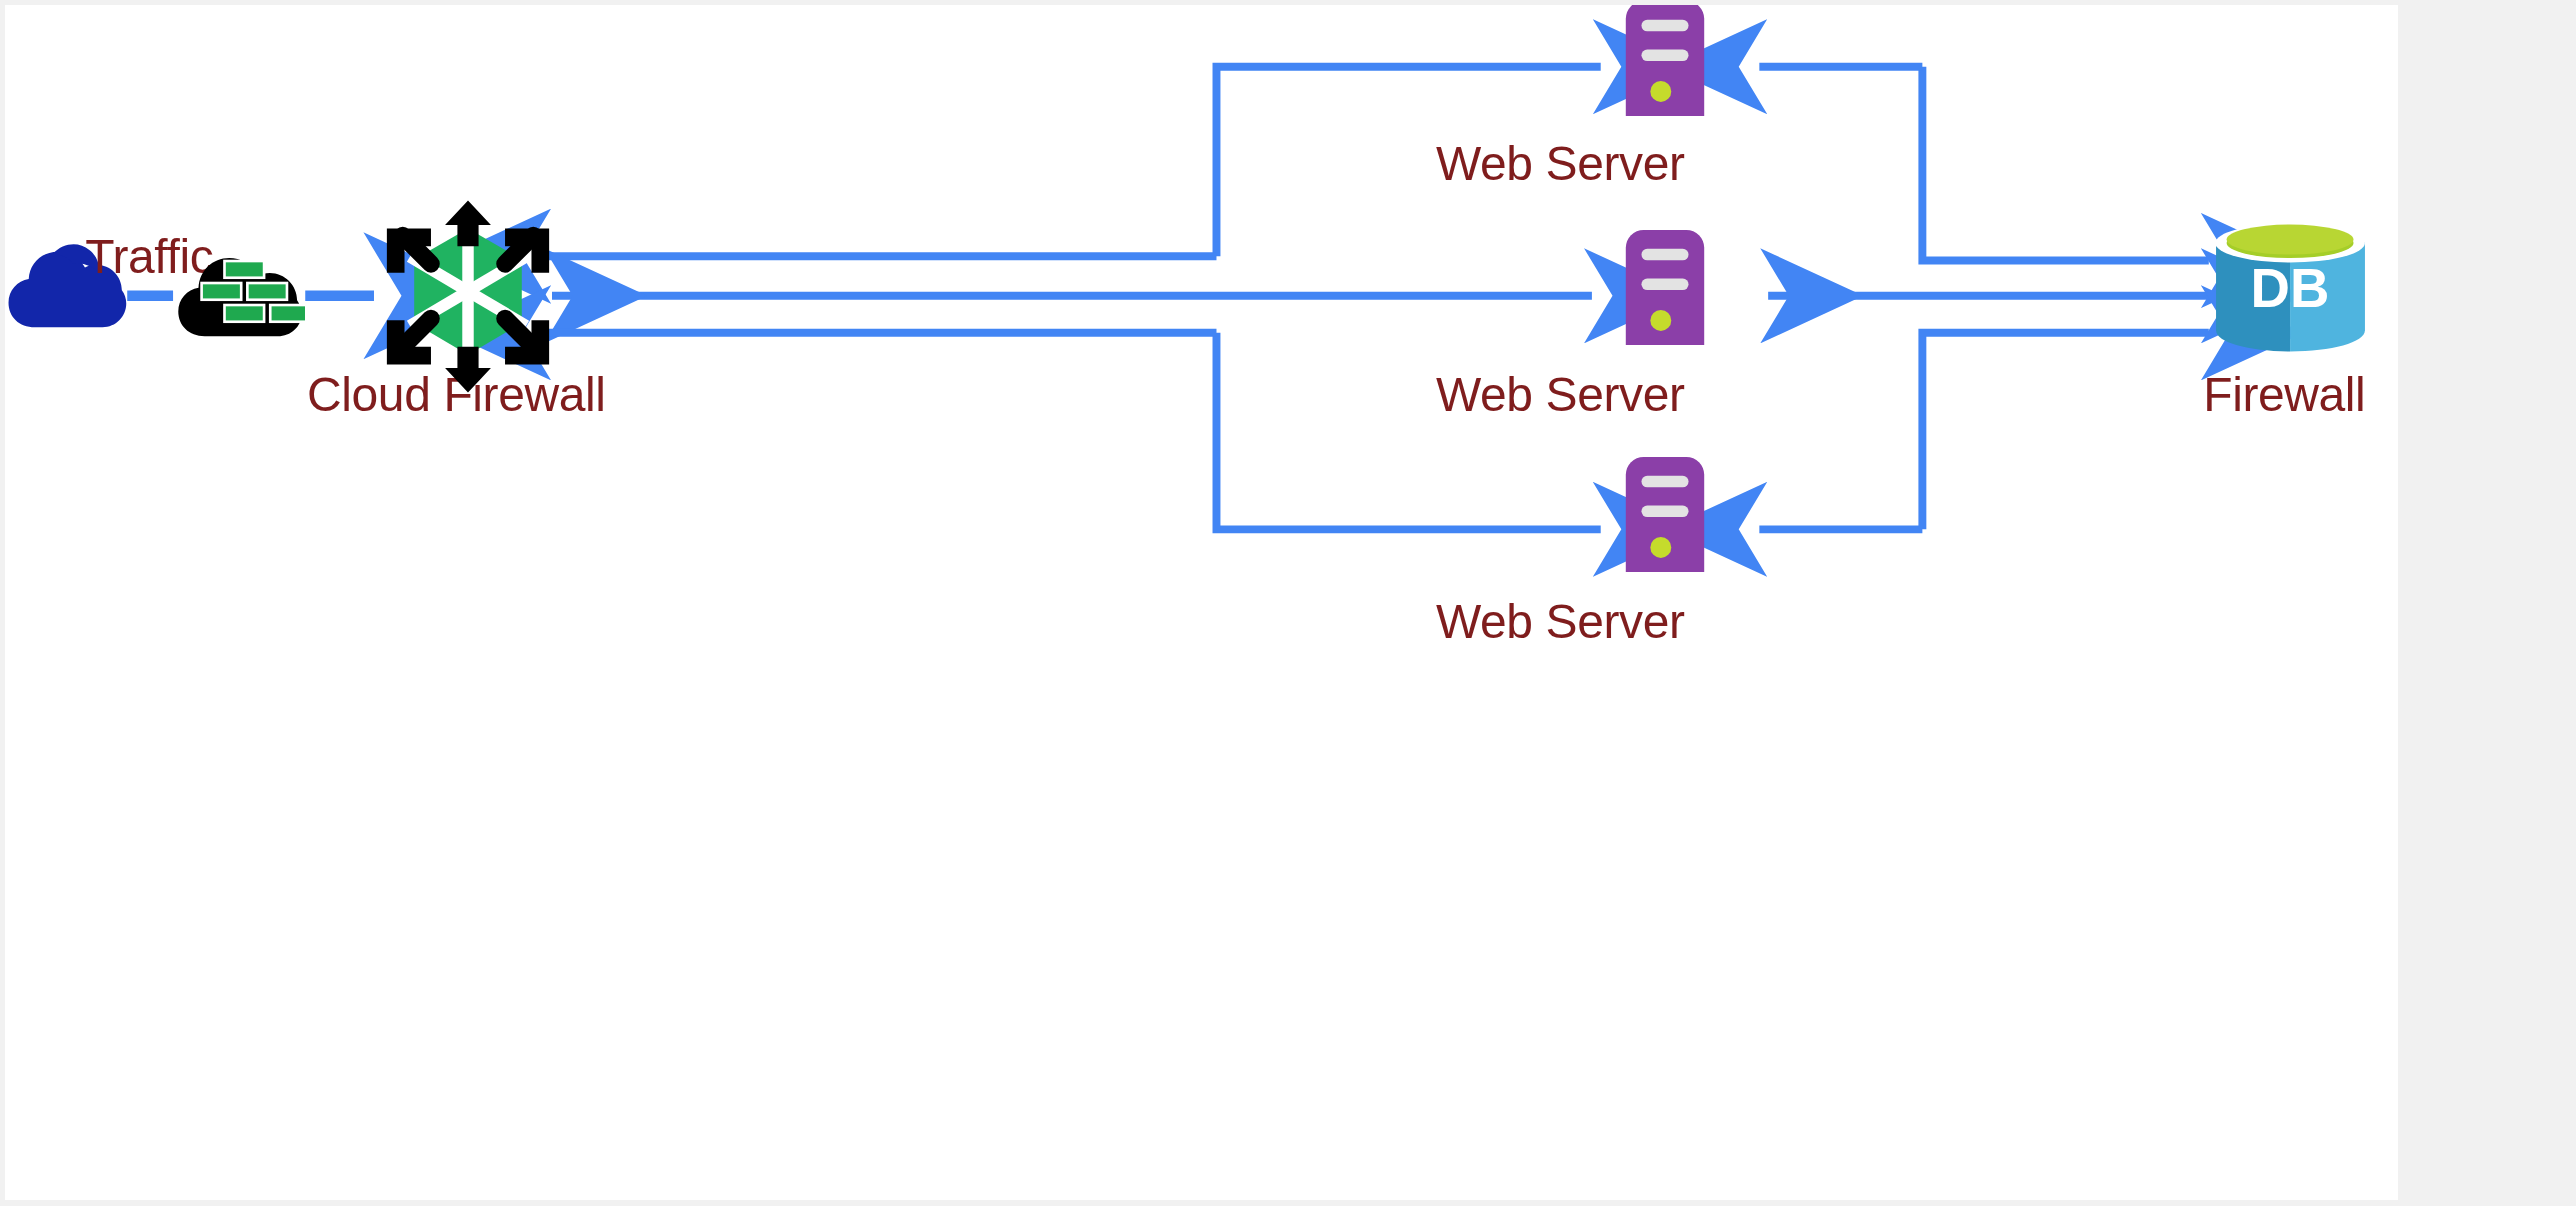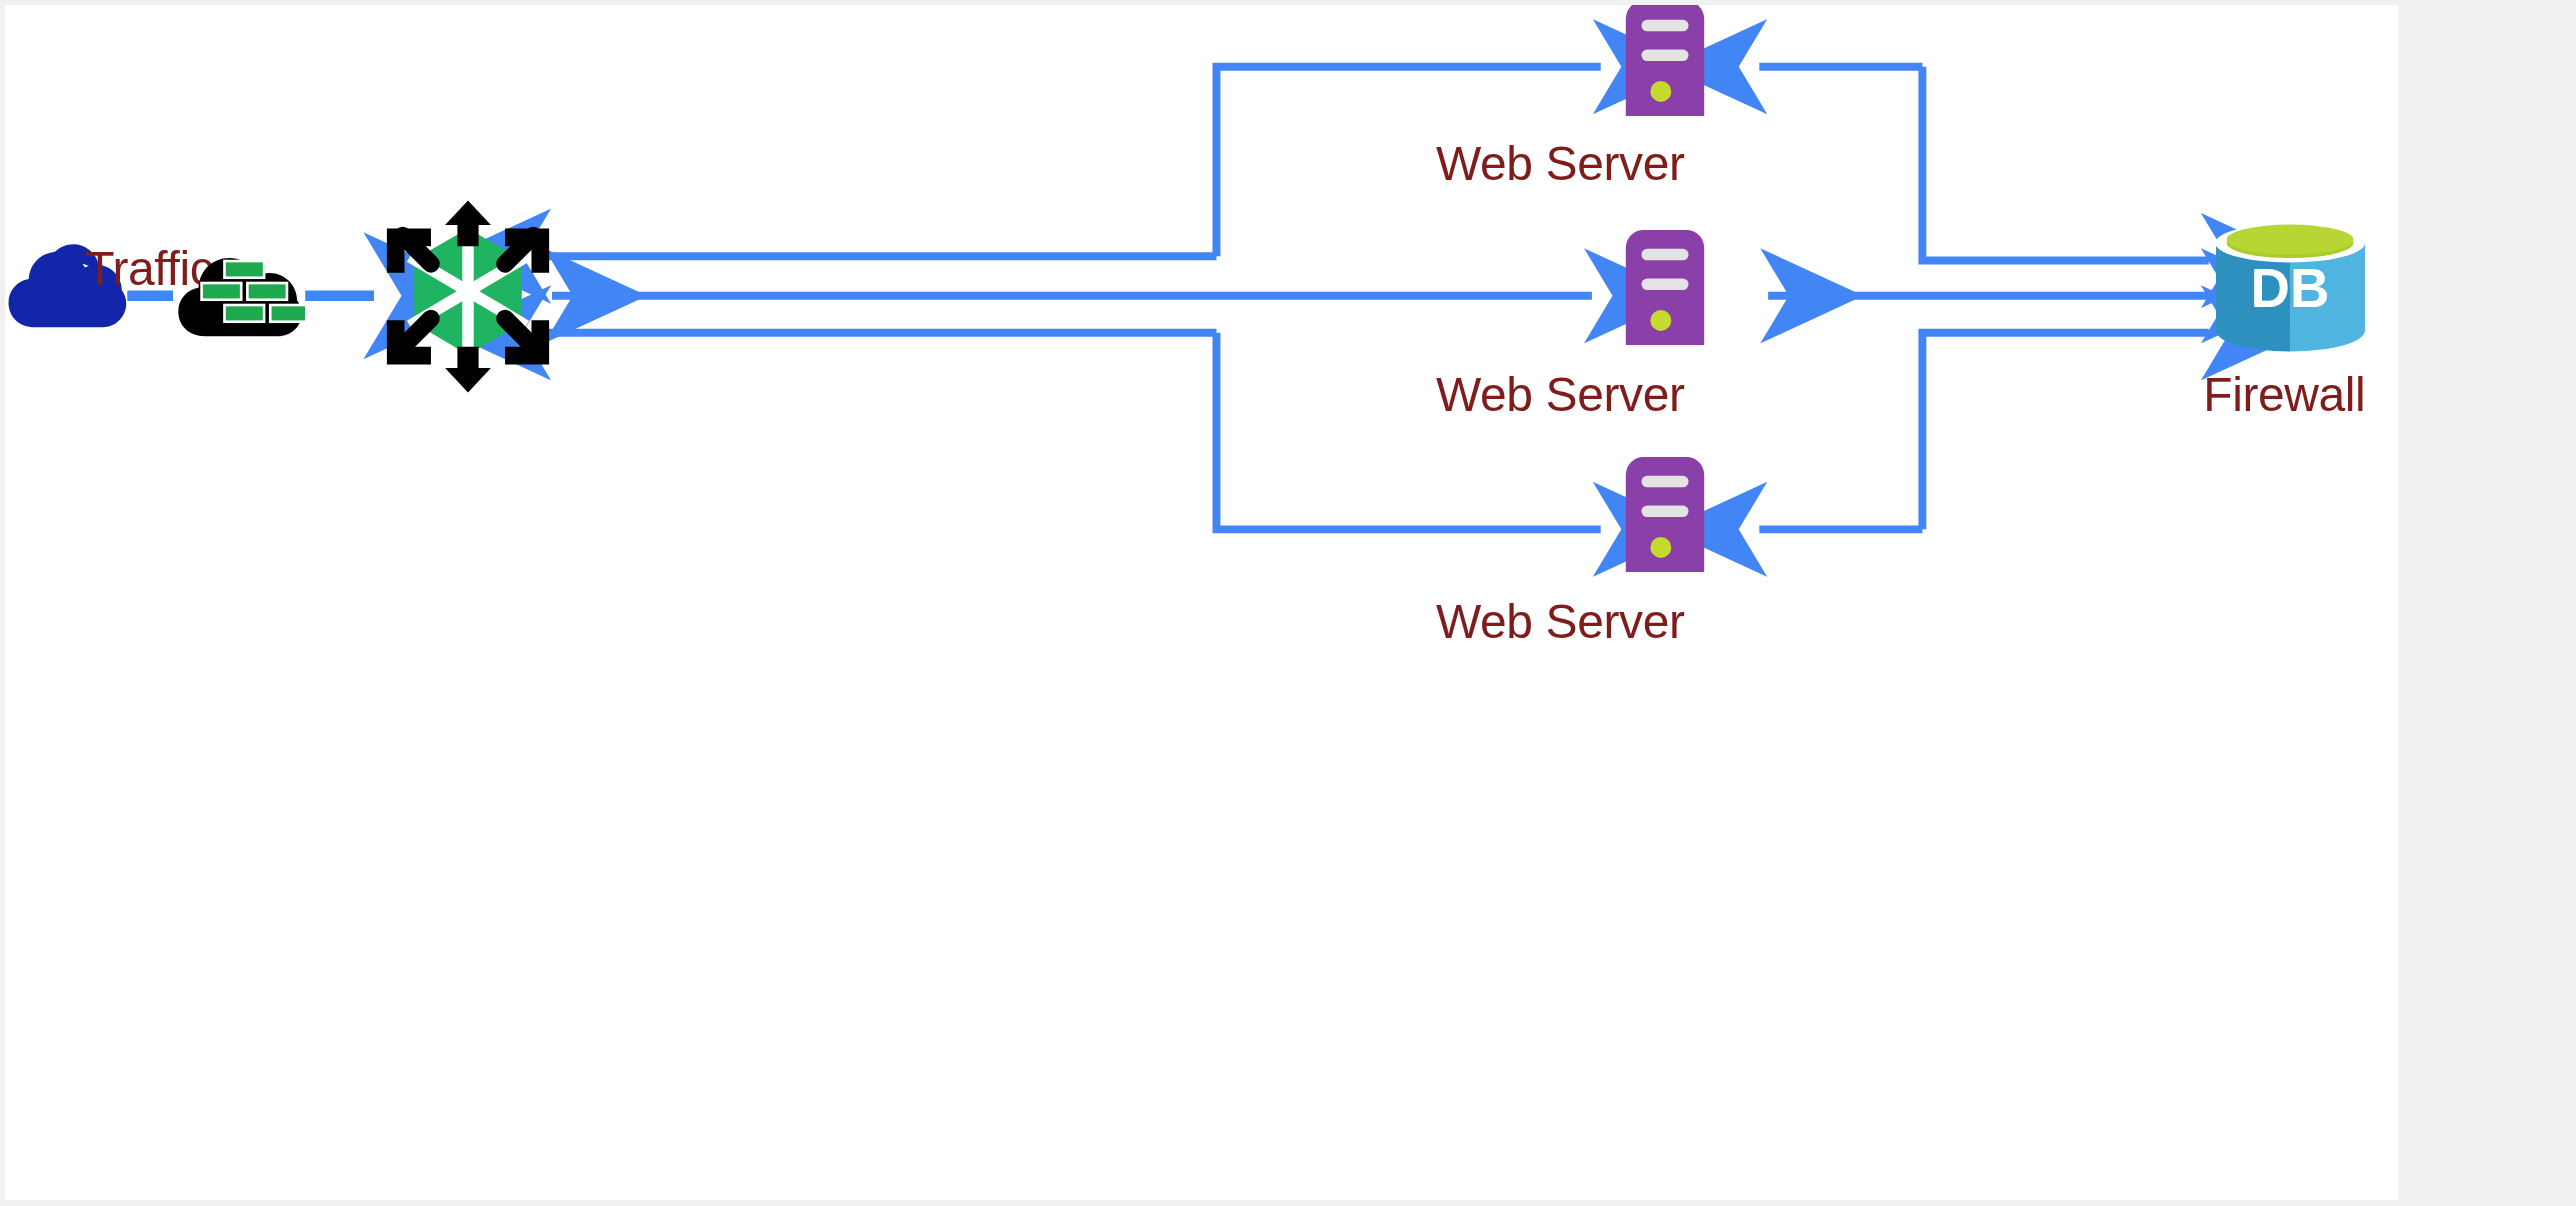--- a/index.html
+++ b/index.html
@@ -94,21 +94,21 @@
     <div class="node" style="left:0px; top:234px; width:123px; height:93px;">
       <svg class="icon-svg" width="123" height="93" viewBox="0 0 140 105">
         <path fill="#1226AA" d="M34,100 C16,100 4,88 4,72 C4,58 14,47 27,45
                  C28,27 42,14 60,14 C73,14 85,21 91,32
                  C95,30 99,29 104,29 C120,29 133,42 133,58
                  C136,62 138,67 138,73 C138,88 126,100 111,100 Z"></path>
         <path fill="#1226AA" d="M55,16 C66,4 84,2 96,12 C104,18 108,28 107,38
                  C99,30 88,26 78,28 C72,21 64,17 55,16 Z"></path>
       </svg>
     </div>
-    <div class="label centered" style="left:144px; top:240px;">Traffic</div>
+    <div class="label centered" style="left:144px; top:228px;">Traffic</div>
 
     <div class="node" style="left:168px; top:236px; width:132px; height:99px;">
       <svg class="icon-svg" width="132" height="99" viewBox="0 0 150 112">
 
         <path fill="#000000" d="M36,108 C18,108 6,96 6,80 C6,66 16,55 29,53
                  C30,33 45,19 64,19 C78,19 90,27 96,39
                  C100,37 105,36 110,36 C127,36 141,50 141,67
                  C144,71 146,77 146,83 C146,97 134,108 119,108 Z"></path>
 
         <g>
@@ -120,20 +120,21 @@
           <rect x="83" y="46" width="48" height="22" fill="#ffffff"></rect>
           <rect x="86" y="49" width="42" height="16" fill="#1FA94F"></rect>
 
           <rect x="57" y="71" width="48" height="22" fill="#ffffff"></rect>
           <rect x="60" y="74" width="42" height="16" fill="#1FA94F"></rect>
           <rect x="109" y="71" width="48" height="22" fill="#ffffff"></rect>
           <rect x="112" y="74" width="42" height="16" fill="#1FA94F"></rect>
         </g>
       </svg>
     </div>
+    <div class="label centered" style="left:451px; top:366px;">Cloud Firewall</div>
 
     <div class="node" style="left:366px; top:190px; width:194px; height:203px;">
       <svg class="icon-svg" width="194" height="203" viewBox="0 0 220 230">
 
         <polygon points="110,38 171,73 171,145 110,181 49,145 49,73" fill="#20B361"></polygon>
 
         <g stroke="#ffffff" stroke-width="13" stroke-linecap="butt">
           <line x1="110" y1="109" x2="110" y2="30"></line>
           <line x1="110" y1="109" x2="110" y2="190"></line>
           <line x1="110" y1="109" x2="176" y2="70"></line>

